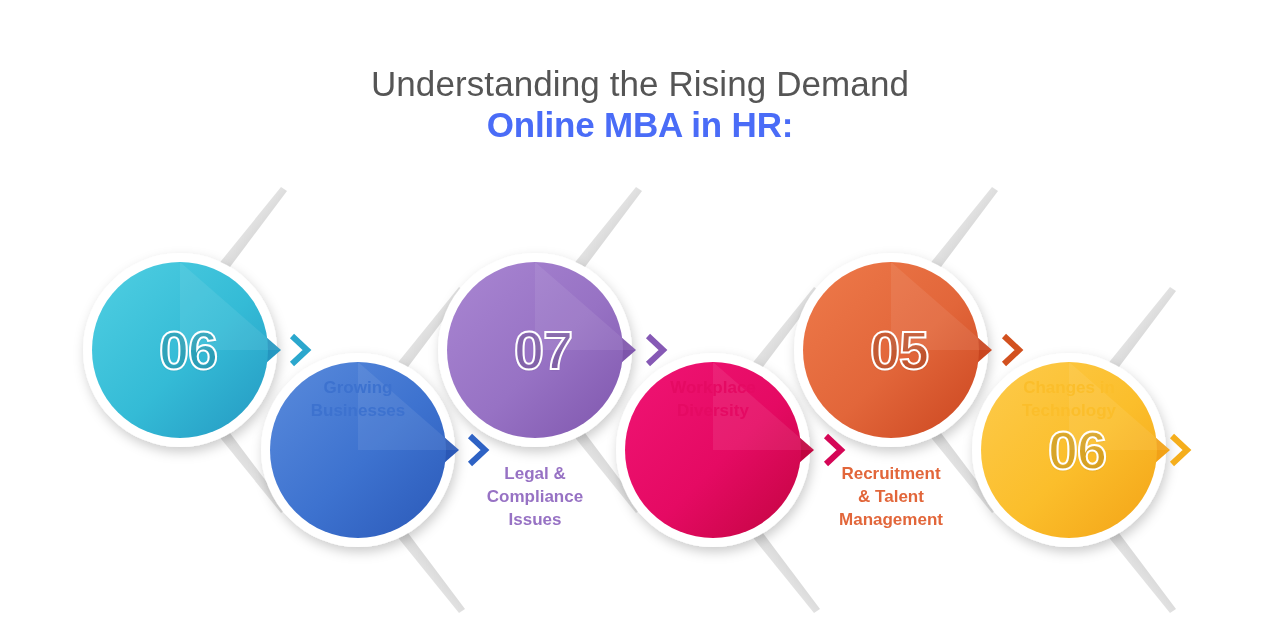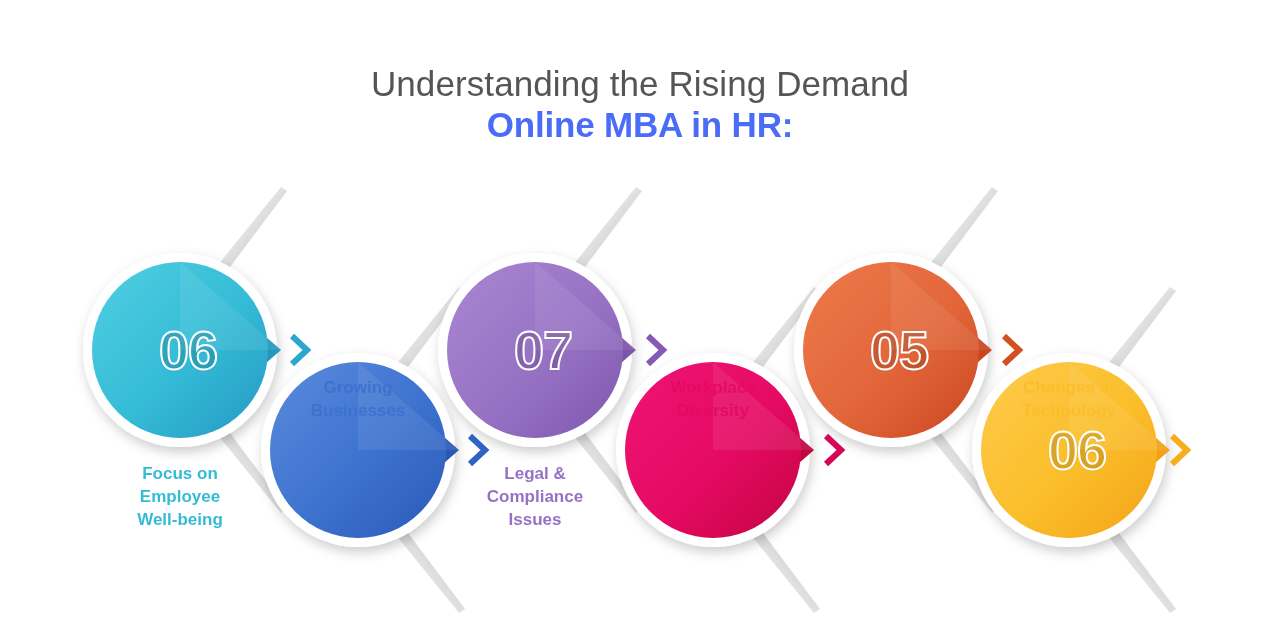--- a/index.html
+++ b/index.html
@@ -184,23 +184,20 @@
               <circle cx="95" cy="105" r="97" fill="#FFFFFF"></circle>
             </g>
             <path d="M 95 17 L 196 105 L 95 193 Z" fill="url(#g1arr)"></path>
             <circle cx="95" cy="105" r="88" fill="url(#g1main)"></circle>
             <path d="M 95 17 L 196 105 L 95 105 Z" fill="#FFFFFF" opacity="0.08"></path>
           </svg>
         </div>
       <div class="num">
         <span style="-webkit-text-stroke: 2px rgb(255, 255, 255);">06</span>
       </div>
-      <div class="caption below" style="color: rgb(52, 187, 214);">Focus on
-Employee
-Well-being</div>
     </div>
 
     <div class="step" id="step-2">
       <div class="badge">
           <svg viewBox="0 0 230 210" width="230" height="210">
             <defs>
               <linearGradient id="g2main" x1="0" y1="0" x2="1" y2="1">
                 <stop offset="0%" stop-color="#5A8BDC"></stop>
                 <stop offset="55%" stop-color="#3D72CF"></stop>
                 <stop offset="100%" stop-color="#2B59B8"></stop>
@@ -352,20 +349,23 @@
               <circle cx="95" cy="105" r="97" fill="#FFFFFF"></circle>
             </g>
             <path d="M 95 17 L 196 105 L 95 193 Z" fill="url(#g5arr)"></path>
             <circle cx="95" cy="105" r="88" fill="url(#g5main)"></circle>
             <path d="M 95 17 L 196 105 L 95 105 Z" fill="#FFFFFF" opacity="0.08"></path>
           </svg>
         </div>
       <div class="num">
         <span style="-webkit-text-stroke: 2px rgb(255, 255, 255);">05</span>
       </div>
+      <div class="caption below" style="color: rgb(226, 102, 58);">Recruitment
+&amp; Talent
+Management</div>
     </div>
 
     <div class="step" id="step-6">
       <div class="badge">
           <svg viewBox="0 0 230 210" width="230" height="210">
             <defs>
               <linearGradient id="g6main" x1="0" y1="0" x2="1" y2="1">
                 <stop offset="0%" stop-color="#FDCB4C"></stop>
                 <stop offset="55%" stop-color="#FBBE2B"></stop>
                 <stop offset="100%" stop-color="#F3A317"></stop>

